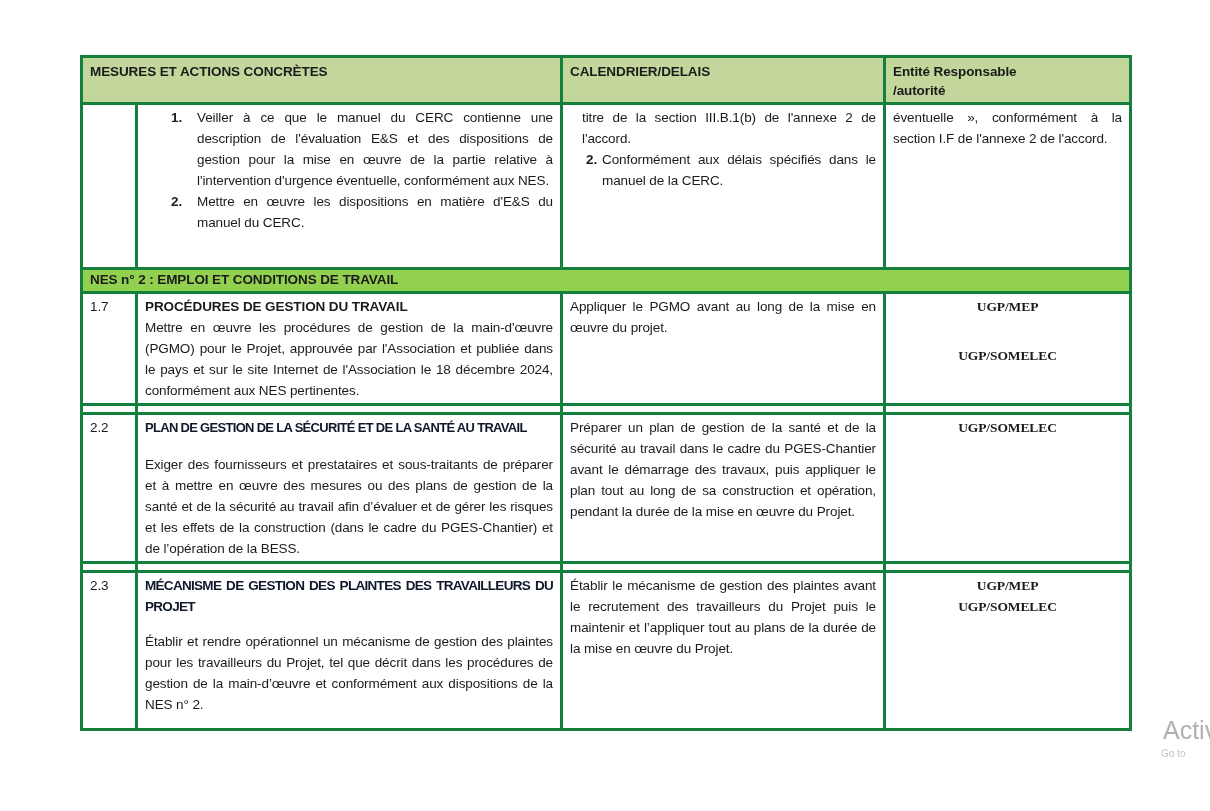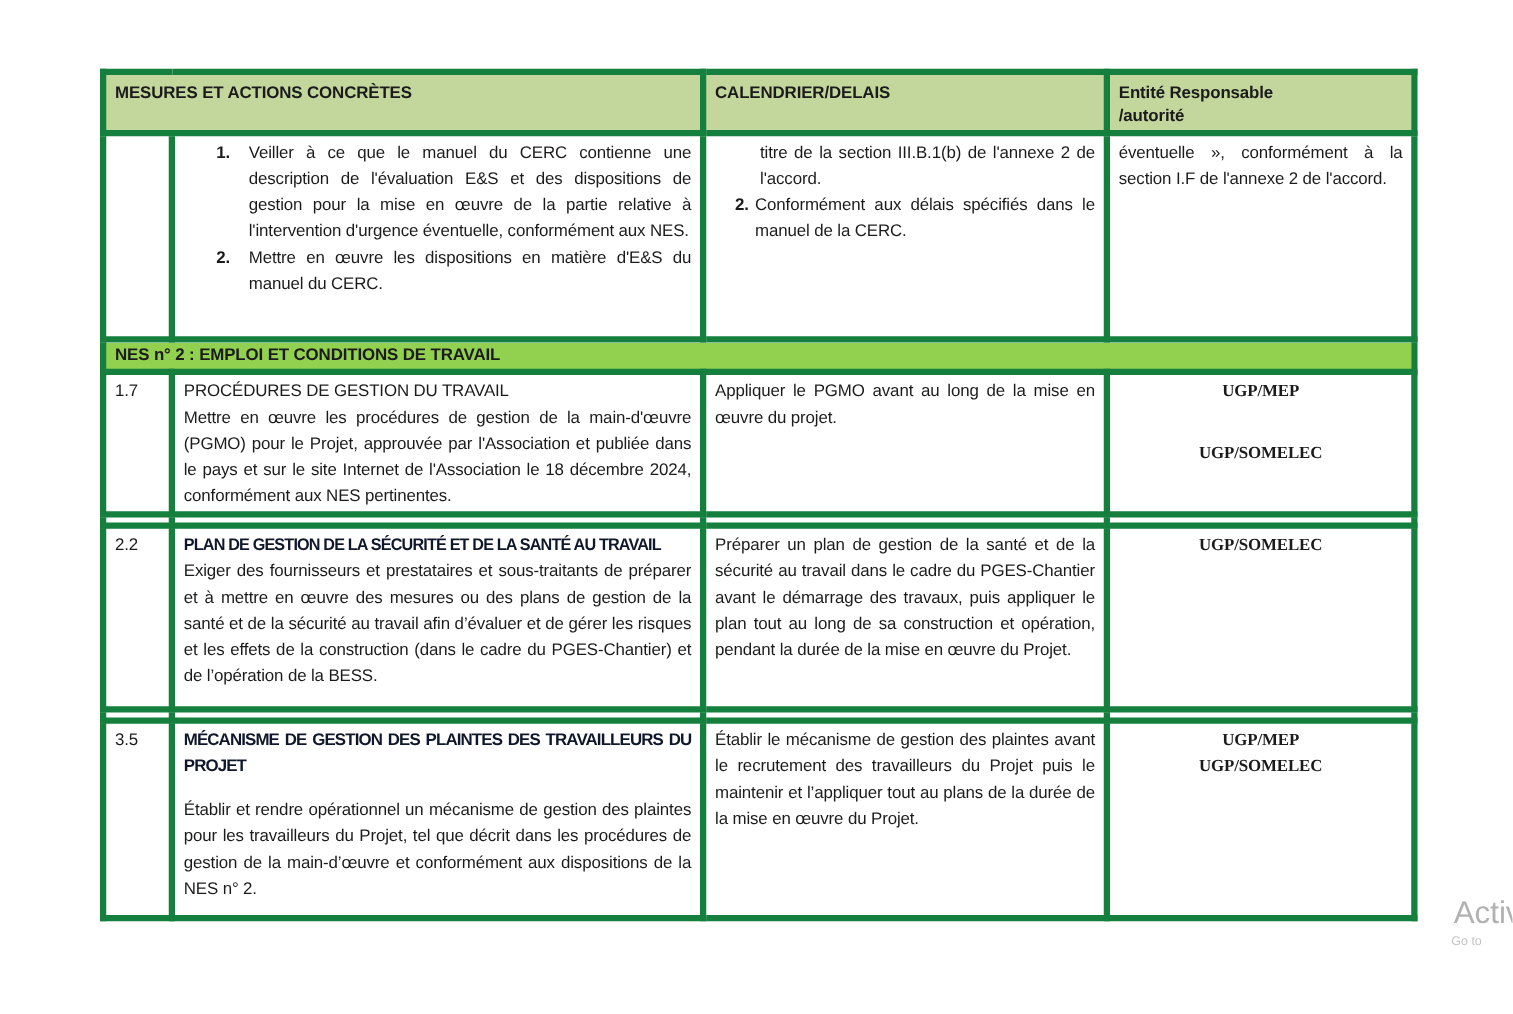--- a/index.html
+++ b/index.html
@@ -9,53 +9,53 @@
     font-family:"Liberation Sans","DejaVu Sans",sans-serif;
     color:#1b1b1b; font-size:13.5px; letter-spacing:-0.1px;
   }
   .page { position:absolute; left:0; top:0; width:1210px; height:811px; }
 
   table.doc {
     position:absolute; left:80px; top:55px; width:1049px;
     border-collapse:collapse; table-layout:fixed;
   }
   table.doc td {
-    border:5px solid #15803d; vertical-align:top;
+    border:3px solid #15803d; vertical-align:top;
     padding:2px 7px; line-height:21px; overflow:hidden;
   }
   tr.hdr td { background:#C3D69B; font-weight:bold; line-height:19px; padding-top:4px; }
   tr.hdr { height:42px; }
   tr.sectionband td { background:#92D050; font-weight:bold; padding-top:0; line-height:19px; }
   tr.sectionband { height:21px;margin-top:12px; }
   tr.spacer { height:9px; }
   tr.spacer td { padding:0; }
 
   .just { text-align:justify; }
   .rid { }
-  .btitle { font-weight:normal; }
+  .btitle { font-weight:bold; }
   .blue { color:#0f172a; font-weight:bold; letter-spacing:-0.7px; }
   .blue.just { text-align:justify; }
   .squeeze { display:inline-block; white-space:nowrap; transform:scaleX(0.96); transform-origin:0 0; }
 
   .num-list { margin-left:26px; }
   .num-list .item { display:flex; }
   .num-list .num { flex:0 0 26px; font-weight:bold; }
   .num-list .itxt { flex:1; text-align:justify; }
 
   .cal-list { margin-left:16px; }
   .cal-list .num { flex:0 0 16px; }
-  .cal-cont { margin-left:36px; text-align:justify; }
+  .cal-cont { margin-left:12px; text-align:justify; }
 
   .entity { text-align:center; font-weight:bold;font-family:Liberation Serif, serif; }
   .pt14 { padding-top:14px; }
   .pt18 { padding-top:18px; }
   .pt24 { padding-top:24px; }
   .pt40 { padding-top:40px; }
   .mt14 { margin-top:14px; }
-  .mt16 { }
+  .mt16 { margin-top:16px; }
   .mt28 { margin-top:28px; }
 
   .wm1 {
     position:absolute; left:1163px; top:716px; white-space:nowrap;
     font-size:25px; color:#b1b1b1; letter-spacing:0;
   }
   .wm2 {
     position:absolute; left:1161px; top:748px; white-space:nowrap;
     font-size:10px; color:#c3c3c3; letter-spacing:0;
   }
@@ -158,21 +158,21 @@
       </tr>
 
       <tr class="spacer">
         <td></td>
           <td></td>
         <td></td>
           <td></td>
       </tr>
 
       <tr style="height:158px">
-        <td class="rid">3.5</td>
+        <td class="rid">2.3</td>
         <td>
           <div class="blue just">MÉCANISME DE GESTION DES PLAINTES DES TRAVAILLEURS DU PROJET</div>
           <div class="just mt14">Établir et rendre opérationnel un mécanisme de gestion des plaintes pour les travailleurs du Projet, tel que décrit dans les procédures de gestion de la main-d’œuvre et conformément aux dispositions de la NES n° 2.</div>
         </td>
         <td class="pt24">
           <div class="just">Établir le mécanisme de gestion des plaintes avant le recrutement des travailleurs du Projet puis le maintenir et l’appliquer tout au plans de la durée de la mise en œuvre du Projet.</div>
         </td>
         <td class="entity">
           <div>UGP/MEP</div>
           <div>UGP/SOMELEC</div>

